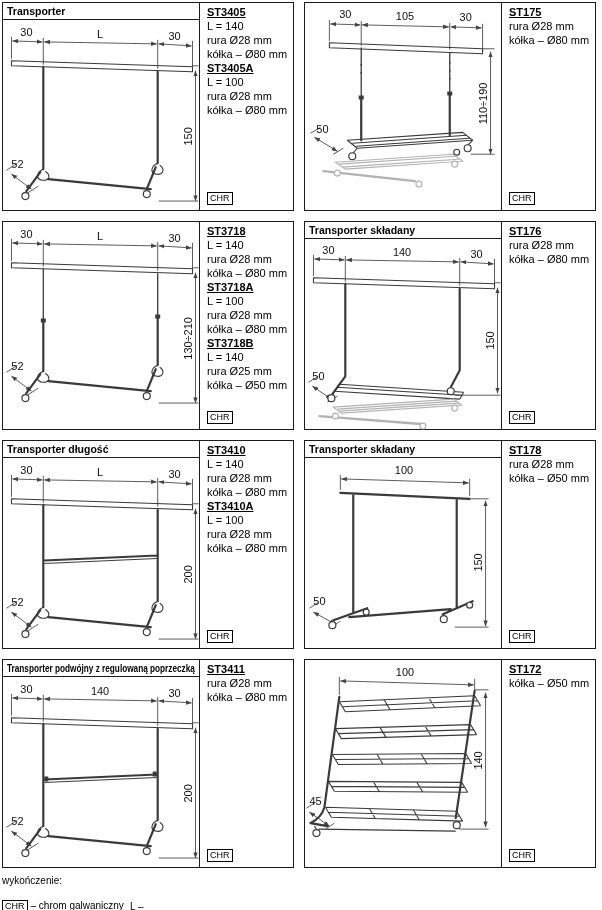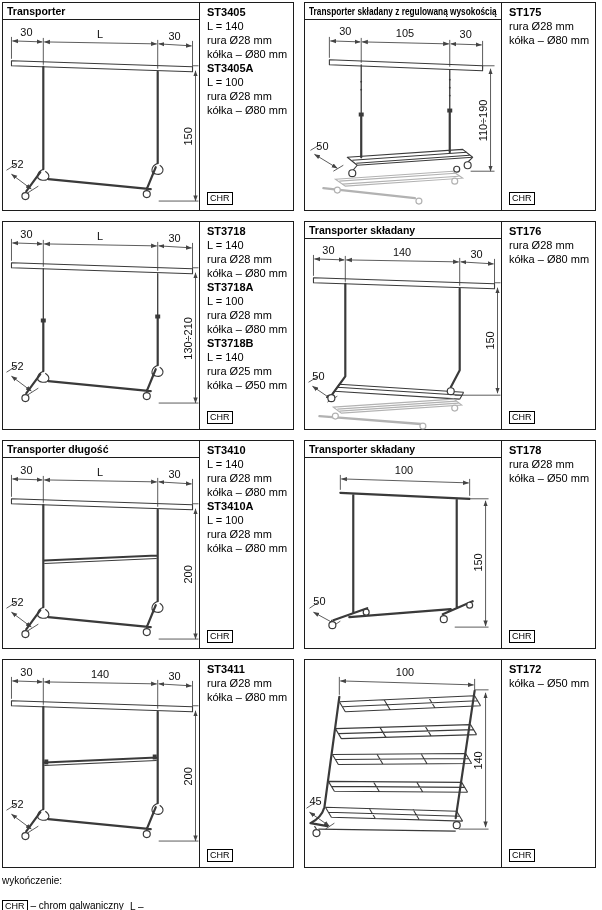--- a/index.html
+++ b/index.html
@@ -6,21 +6,21 @@
   html,body { background:#fff; }
   body { width:602px; height:910px; font-family:"Liberation Sans",sans-serif; color:#000; position:relative; overflow:hidden; }
   .grid { position:absolute; left:2px; top:2px; display:grid; grid-template-columns:292px 292px; column-gap:10px; row-gap:10px; grid-auto-rows:209px; }
   .panel { border:1px solid #1c1c1c; background:#fff; display:flex; }
   .pleft { width:197px; border-right:1px solid #1c1c1c; display:flex; flex-direction:column; }
   .ptitle { height:17px; border-bottom:1px solid #1c1c1c; font-weight:bold; font-size:10.5px; line-height:16px; padding:0 4px; white-space:nowrap; overflow:hidden; }
   .ptitle span { display:inline-block; transform-origin:left center; }
   .pdraw { flex:1; position:relative; }
   .pdraw svg { position:absolute; left:0; top:2px; }
   .pspec { flex:1; position:relative; padding:2px 2px 2px 7px; font-size:11px; line-height:14px; }
-  .code { font-weight:bold; }
+  .code { font-weight:bold;text-decoration:underline; }
   .chr { position:absolute; left:7px; bottom:5px; border:1px solid #000; font-size:9px; line-height:11px; padding:0 2px; font-weight:normal; }
   .footer { position:absolute; left:2px; top:875px; font-size:10px; line-height:12px; }
   .footer-row { position:relative; margin-top:13px; height:14px; }
   .chr-inline { display:inline-block; border:1px solid #000; font-size:9px; line-height:10px; padding:0 2px; margin-right:3px; vertical-align:middle; }
   .ldef { position:absolute; left:128px; top:1px; }
   
   .t  { stroke:#3a3a3a; stroke-width:2.2; fill:none; stroke-linecap:round; stroke-linejoin:round; }
   .tn { stroke:#3a3a3a; stroke-width:1.3; fill:none; stroke-linecap:round; }
   .t1 { stroke:#3a3a3a; stroke-width:1.1; fill:none; stroke-linejoin:round; }
   .d  { stroke:#4a4a4a; stroke-width:0.9; fill:none; }
@@ -78,21 +78,20 @@
       <div class="code">ST3405A</div>
       <div>L = 100</div>
       <div>rura Ø28 mm</div>
       <div>kółka – Ø80 mm</div>
       <span class="chr">CHR</span>
     </div>
   </div>
 
   <div class="panel">
     <div class="pleft">
-      <div class="ptitle"><span class="title-text" style="transform: scaleX(0.789916);">Transporter składany z regulowaną wysokością</span></div>
       <div class="pdraw">
         <svg width="197" height="190" viewBox="0 0 197 191">
           <g class="d">
             <path d="M24,15V36 M56,16V41 M145,18V45 M178,19V47 M178,44H190 M166,150H190 M5,129l10,-6 M28,150l10,-6"></path>
             <line x1="25" y1="19" x2="55" y2="20" marker-start="url(#ma)" marker-end="url(#ma)"></line>
             <line x1="57" y1="20" x2="144" y2="22" marker-start="url(#ma)" marker-end="url(#ma)"></line>
             <line x1="146" y1="22" x2="177" y2="23" marker-start="url(#ma)" marker-end="url(#ma)"></line>
             <line x1="186" y1="47" x2="186" y2="150" marker-start="url(#ma)" marker-end="url(#ma)"></line>
             <line x1="9" y1="133" x2="32" y2="147" marker-start="url(#ma)" marker-end="url(#ma)"></line>
           </g>
@@ -282,20 +281,21 @@
     <div class="pspec">
       <div class="code">ST178</div>
       <div>rura Ø28 mm</div>
       <div>kółka – Ø50 mm</div>
       <span class="chr">CHR</span>
     </div>
   </div>
 
   <div class="panel">
     <div class="pleft">
+      <div class="ptitle"><span class="title-text" style="transform: scaleX(0.783333);">Transporter podwójny z regulowaną poprzeczką</span></div>
       <div class="pdraw">
         <svg width="197" height="190" viewBox="0 0 197 191">
           <g class="d">
             <path d="M8,15V37 M40,16V43 M155,18V47 M190,19V49 M190,44H196 M156,180H196 M3,149l11,-7 M24,172l11,-7"></path>
             <line x1="9" y1="19" x2="39" y2="20" marker-start="url(#ma)" marker-end="url(#ma)"></line>
             <line x1="41" y1="20" x2="154" y2="22" marker-start="url(#ma)" marker-end="url(#ma)"></line>
             <line x1="156" y1="22" x2="189" y2="24" marker-start="url(#ma)" marker-end="url(#ma)"></line>
             <line x1="193" y1="49" x2="193" y2="180" marker-start="url(#ma)" marker-end="url(#ma)"></line>
             <line x1="8" y1="153" x2="28" y2="168" marker-start="url(#ma)" marker-end="url(#ma)"></line>
           </g>

